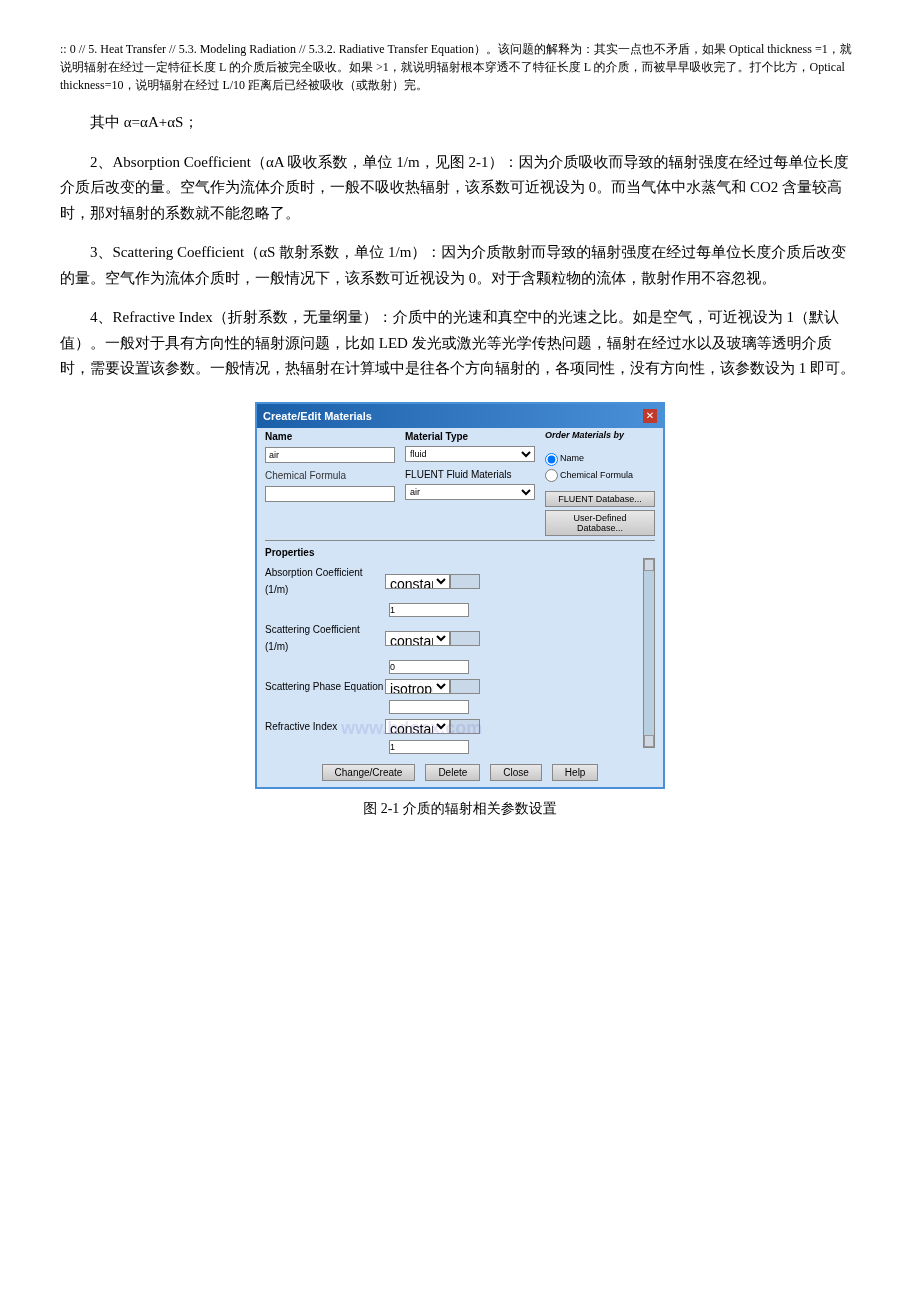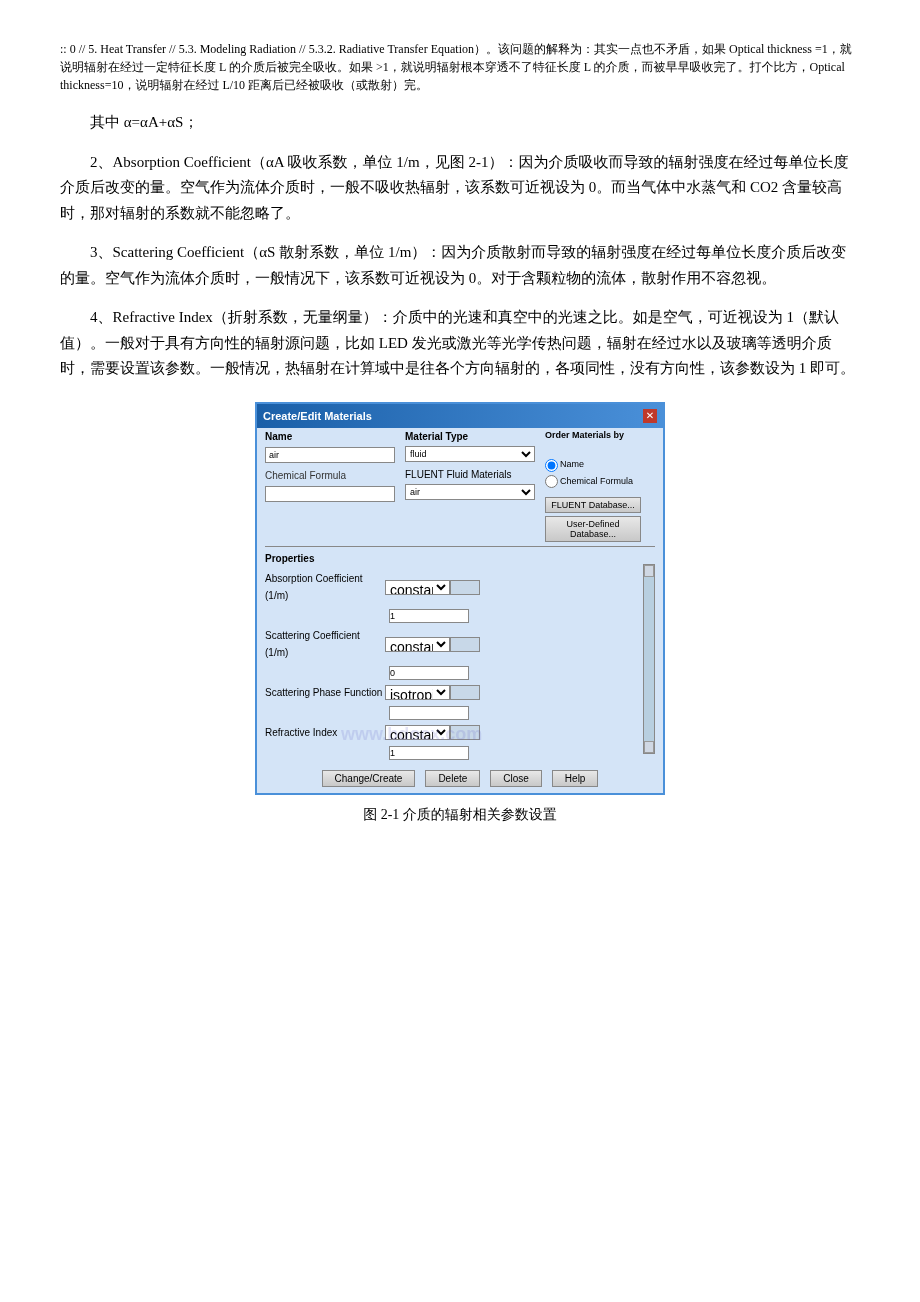--- a/index.html
+++ b/index.html
@@ -114,21 +114,21 @@
       gap: 3px;
       margin-top: 8px;
     }
 
     .db-btn {
       background: linear-gradient(to bottom, #e8e8e8, #c8c8c8);
       border: 1px solid #888;
       font-size: 9px;
       padding: 2px 4px;
       cursor: pointer;
-      width: 96px;
+      width: 110px;
       text-align: center;
     }
 
     .properties-title {
       font-size: 10px;
       font-weight: bold;
       margin-bottom: 3px;
     }
 
     .prop-row {
@@ -268,21 +268,21 @@
             </div>
             <div style="font-size:10px; margin-top:4px; margin-bottom:1px;">FLUENT Fluid Materials</div>
             <div class="dialog-select-row">
               <select class="dialog-select-wide">
                 <option>air</option>
               </select>
             </div>
           </div>
 
           <div style="width:115px;">
-            <div style="font-size:9px; font-weight:bold; margin-bottom:14px;">Order Materials by</div>
+            <div style="font-size:9px; font-weight:bold; margin-bottom:8px;font-style:italic;">Order Materials by</div>
             <div class="radio-row">
               <input type="radio" name="order" checked="" style="">
               <span style="font-size:9px;">Name</span>
             </div>
             <div class="radio-row">
               <input type="radio" name="order" style="">
               <span style="font-size:9px;">Chemical Formula</span>
             </div>
             <div class="btn-row-right">
               <button class="db-btn">FLUENT Database...</button>
@@ -318,21 +318,21 @@
                 <option>constant</option>
               </select>
               <input class="prop-small-input" type="text" value="" style="">
             </div>
             <div style="margin-left:122px; margin-bottom:3px;">
               <input class="prop-value-input" type="text" value="0" style="">
             </div>
 
             <div class="prop-row">
               <div class="prop-label">
-                <span>Scattering Phase Function</span>
+                <span>Scattering Phase Equation</span>
               </div>
               <select class="prop-method-select">
                 <option>isotropic</option>
               </select>
               <input class="prop-small-input" type="text" value="" style="">
             </div>
             <div style="margin-left:122px; margin-bottom:3px;">
               <input class="prop-value-input" type="text" value="" style="">
             </div>
 

